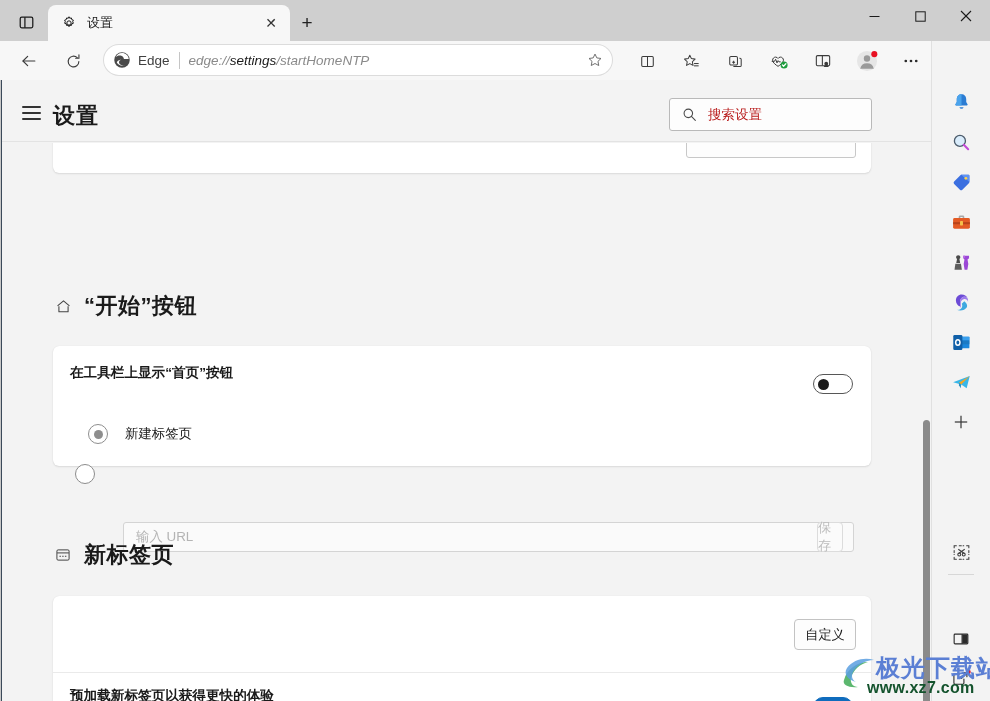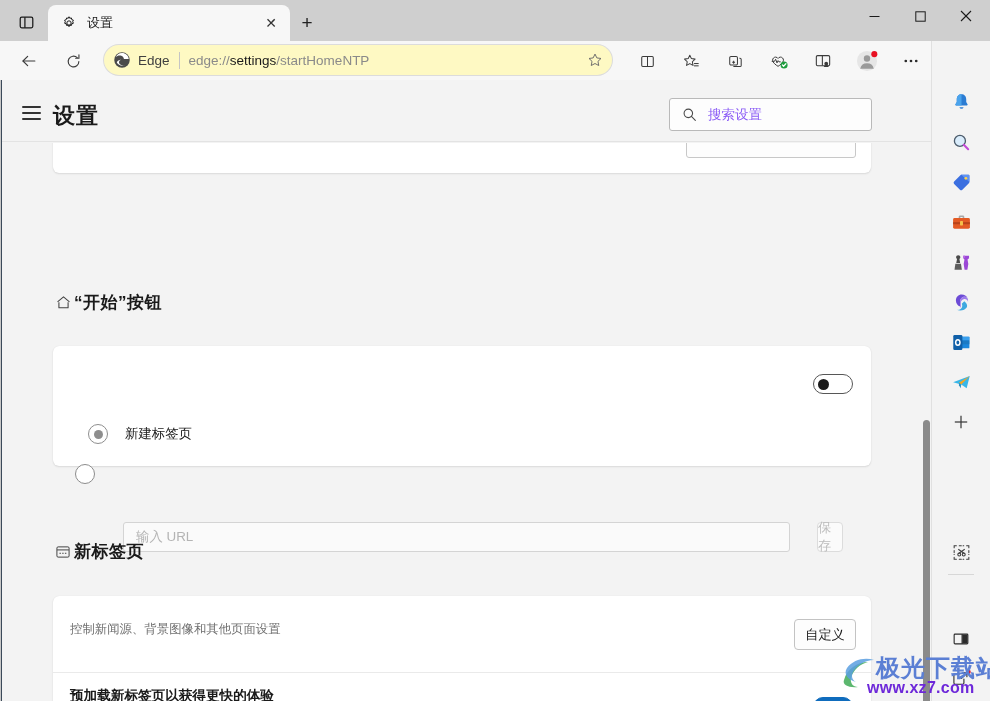--- a/index.html
+++ b/index.html
@@ -59,28 +59,28 @@
     background: #f7f7f7;
   }
   .tbtn {
     position: absolute; top: 4px; width: 32px; height: 32px;
     display: flex; align-items: center; justify-content: center;
     border-radius: 5px;
   }
   .omnibox {
     position: absolute; left: 104px; top: 45px;
     width: 508px; height: 30px;
-    background: #fef9c3; border-radius: 15px;
+    background: #ffffff; border-radius: 15px;
     display: flex; align-items: center;
     box-shadow: 0 0 0 1px #dcdcdc;
   }
   .omni-edge-ico { margin-left: 9px; width: 18px; height: 18px; flex: none; }
   .omni-edge-label { margin-left: 7px; font-size: 13.5px; color: #404040; }
   .omni-sep { margin: 0 9px; width: 1px; height: 17px; background: #c5c5c5; }
-  .omni-url { font-size: 13.5px; color: #8a8a8a; white-space: nowrap; }
+  .omni-url { font-size: 13.5px; color: #8a8a8a; white-space: nowrap; font-style: italic; }
   .omni-url b { color: #1a1a1a; font-weight: 400; }
   .omni-star {
     position: absolute; right: 5px; top: 3px; width: 24px; height: 24px;
     display: flex; align-items: center; justify-content: center;
   }
 
   
   .page {
     position: absolute; left: 1px; top: 80px; width: 930px; height: 621px;
     background: #f3f3f3; overflow: hidden;
@@ -99,21 +99,21 @@
   .settings-title {
     position: absolute; left: 51px; top: 21px;
     font-size: 22px; font-weight: 600; color: #1a1a1a; letter-spacing: 1px;
   }
   .search-box {
     position: absolute; left: 667px; top: 18px; width: 203px; height: 33px;
     background: #fdfdfd; border: 1px solid #b9b9b9; border-radius: 3px;
     display: flex; align-items: center;
   }
   .search-icon { margin-left: 12px; width: 15px; height: 15px; flex: none; }
-  .search-ph { margin-left: 11px; font-size: 13.5px; color: #8b5cf6; }
+  .search-ph { margin-left: 11px; font-size: 13.5px; color: #b91c1c; }
 
   
   .content {
     position: absolute; left: 0; top: 63px; width: 929px; height: 558px;
     overflow: hidden;
   }
   .card {
     position: absolute; background: #fff;
     border-radius: 6px;
     box-shadow: 0 1px 2px rgba(0,0,0,.10), 0 0 1px rgba(0,0,0,.10);
@@ -124,21 +124,21 @@
     position: absolute; right: 15px; bottom: 15px;
     width: 170px; height: 30px;
     border: 1px solid #c8c8c8; border-radius: 3px; background: #fdfdfd;
   }
 
   .sec-head {
     position: absolute; display: flex; align-items: center;
   }
   .sec-ico { width: 18px; height: 18px; flex: none; display:flex; align-items:center; justify-content:center;}
   .sec-title {
-    margin-left: 2px; font-size: 17px; font-weight: 700; color: #1a1a1a;
+    margin-left: 12px; font-size: 22px; font-weight: 700; color: #1a1a1a;
     letter-spacing: .5px;
   }
 
   .card-home { left: 51px; top: 203px; width: 818px; height: 120px; }
   .row-title {
     font-size: 13.6px; font-weight: 700; color: #1a1a1a;
   }
   .row-sub { font-size: 12.4px; color: #707070; margin-top: 7px; }
 
   .toggle {
@@ -162,21 +162,21 @@
   }
   .radio.checked { border: 1.5px solid #8e8e8e; }
   .radio.checked::after {
     content: ""; position: absolute; left: 4.5px; top: 4.5px;
     width: 9px; height: 9px; border-radius: 50%; background: #8e8e8e;
   }
   .radio-label { margin-left: 17px; font-size: 13.4px; color: #1a1a1a; }
 
   .url-input {
     position: absolute; left: 121px; top: 379px;
-    width: 667px; height: 30px;
+    width: 731px; height: 30px;
     border: 1px solid #d4d4d4; border-radius: 3px; background: #fafafa;
     display: flex; align-items: center;
   }
   .url-ph { margin-left: 12px; font-size: 13.4px; color: #b4b4b4; }
   .btn {
     position: absolute; border: 1px solid #c3c3c3; border-radius: 4px;
     background: #fdfdfd; font-size: 13.2px; color: #1a1a1a;
     display: flex; align-items: center; justify-content: center;
   }
   .btn.disabled { color: #bdbdbd; border-color: #dcdcdc; background: #fbfbfb; }
@@ -202,21 +202,21 @@
     position: absolute; left: 840px; top: 652px;
     width: 150px; height: 49px; pointer-events: none;
   }
   .wm-top {
     position: absolute; left: 36px; top: 0px;
     font-size: 24px; font-weight: 700; color: #5b7fd4;
     letter-spacing: 1px; white-space: nowrap;
   }
   .wm-bot {
     position: absolute; left: 27px; top: 27px;
-    font-size: 16px; font-weight: 700; color: #6d28d9;
+    font-size: 16px; font-weight: 700; color: #14532d;
     letter-spacing: .3px; white-space: nowrap;
   }
 
   
   .scrollbar-track {
     position: absolute; left: 918px; top: 143px; width: 12px; height: 558px;
   }
   .scrollbar-thumb {
     position: absolute; left: 3px; top: 197px; width: 7px; height: 359px;
     background: #8a8a8a; border-radius: 4px;
@@ -396,20 +396,21 @@
           <svg width="17" height="17" viewBox="0 0 20 20" fill="none" stroke="#444" stroke-width="1.25" stroke-linejoin="round">
             <path d="M3 9.2L10 3.4l7 5.8"></path>
               <path d="M4.6 9.6v6.6h10.8V9.6"></path>
           </svg>
         </span>
         <span class="sec-title">“开始”按钮</span>
       </div>
 
       <div class="card card-home">
         <div style="position:absolute;left:17px;top:18px;">
+          <div class="row-title">在工具栏上显示“首页”按钮</div>
         </div>
         <div class="toggle off" style="right:18px; top:28px;">
           <span class="knob"></span>
         </div>
       </div>
 
       <div class="radio-row" style="left:73px; top:281px;margin-left:13px;">
         <span class="radio checked"></span>
         <span class="radio-label">新建标签页</span>
       </div>
@@ -430,21 +431,20 @@
             <rect x="2.4" y="3.6" width="15.2" height="12.8" rx="1.5"></rect>
             <line x1="2.6" y1="7.4" x2="17.4" y2="7.4"></line>
             <line x1="5.6" y1="11.6" x2="14.4" y2="11.6" stroke-dasharray="1.8 1.6"></line>
           </svg>
         </span>
         <span class="sec-title">新标签页</span>
       </div>
 
       <div class="card card-ntp">
         <div style="position:absolute;left:17px;top:18px;">
-          <div class="row-sub">控制新闻源、背景图像和其他页面设置</div>
         </div>
         <div class="btn" style="right:15px; top:23px; width:62px; height:31px;">自定义</div>
 
         <div class="divider" style="top:76px;"></div>
 
         <div style="position:absolute;left:17px;top:91px;">
           <div class="row-title">预加载新标签页以获得更快的体验</div>
 
         </div>
         <div class="toggle on" style="right:18px; top:101px;">

